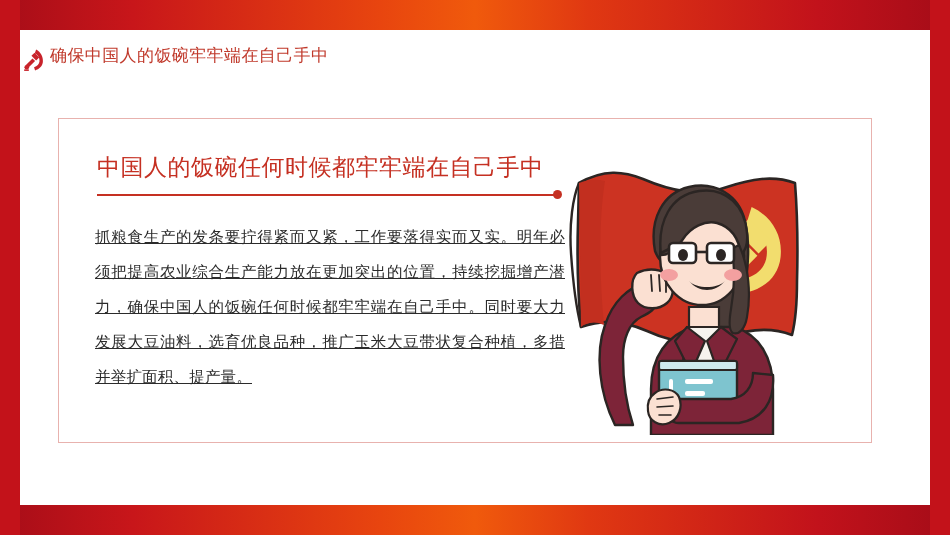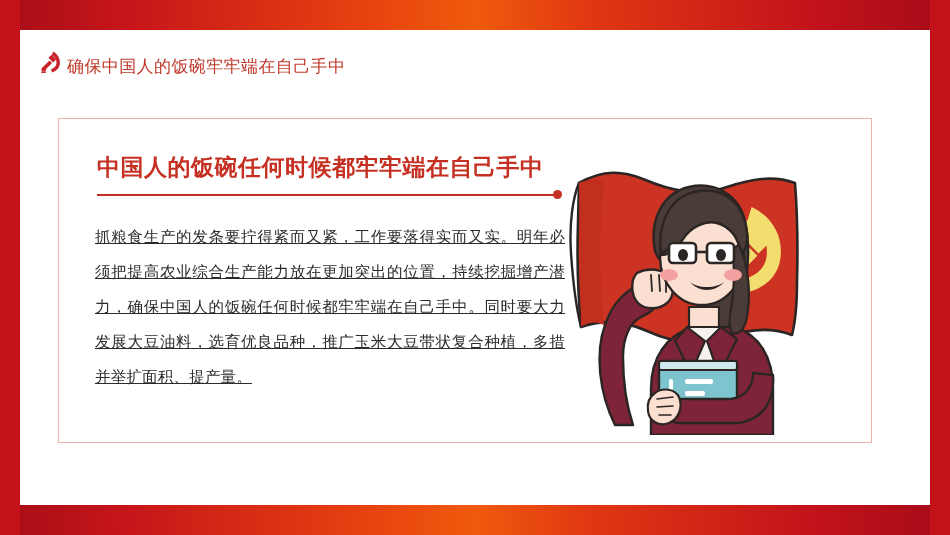--- a/index.html
+++ b/index.html
@@ -44,24 +44,24 @@
   .bar-right {
     position: absolute;
     right: 0; top: 0;
     width: 20px; height: 535px;
     background: #c3121a;
   }
 
   
   .header {
     position: absolute;
-    left: 37px;
+    left: 20px;
     top: 47px;
     display: flex;
-    align-items: flex-end;
+    align-items: flex-start;
     gap: 4px;
     height: 28px;
   }
   .header-emblem {
     width: 26px;
     height: 26px;
     flex: none;
     display: block;
   }
   .header-title {
@@ -89,21 +89,21 @@
     left: 0; top: 0;
     width: 100%;
     height: 100%;
   }
 
   .content-title {
     position: absolute;
     left: 38px;
     top: 37px;
     font-size: 23px;
-    font-weight: bold;
+    font-weight: normal;
     color: #c53022;
     letter-spacing: 0.5px;
     white-space: nowrap;
     line-height: 1;
   }
   .title-rule {
     position: absolute;
     left: 38px;
     top: 75px;
     width: 458px;

